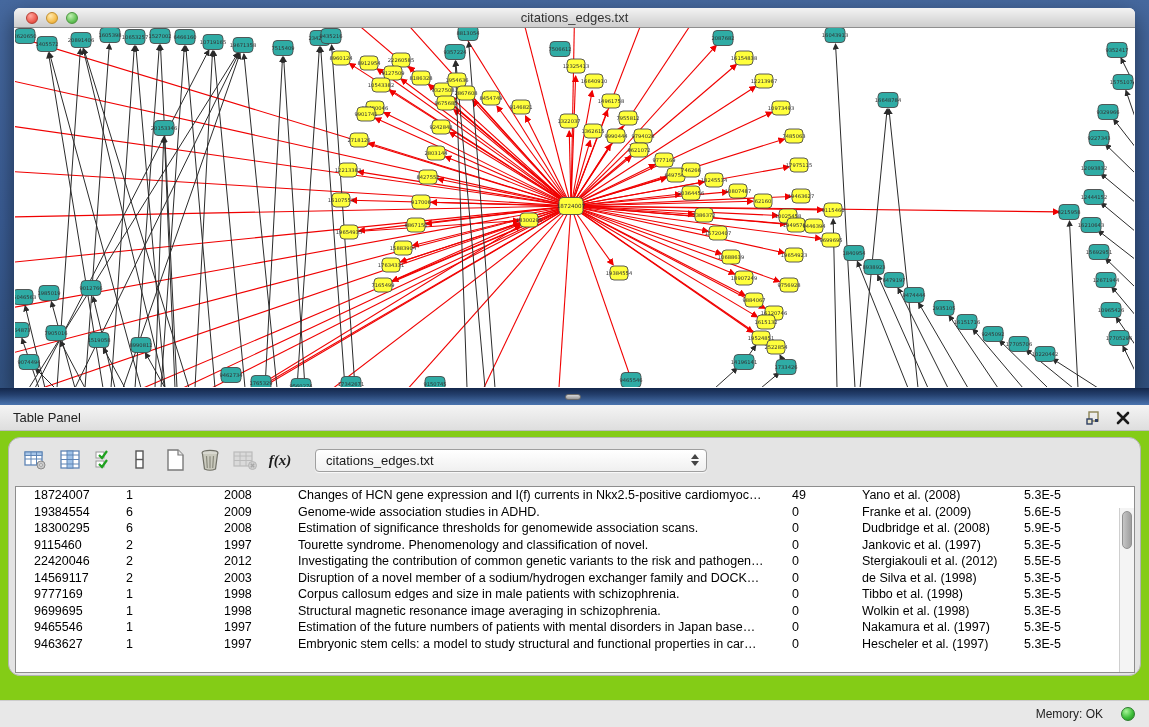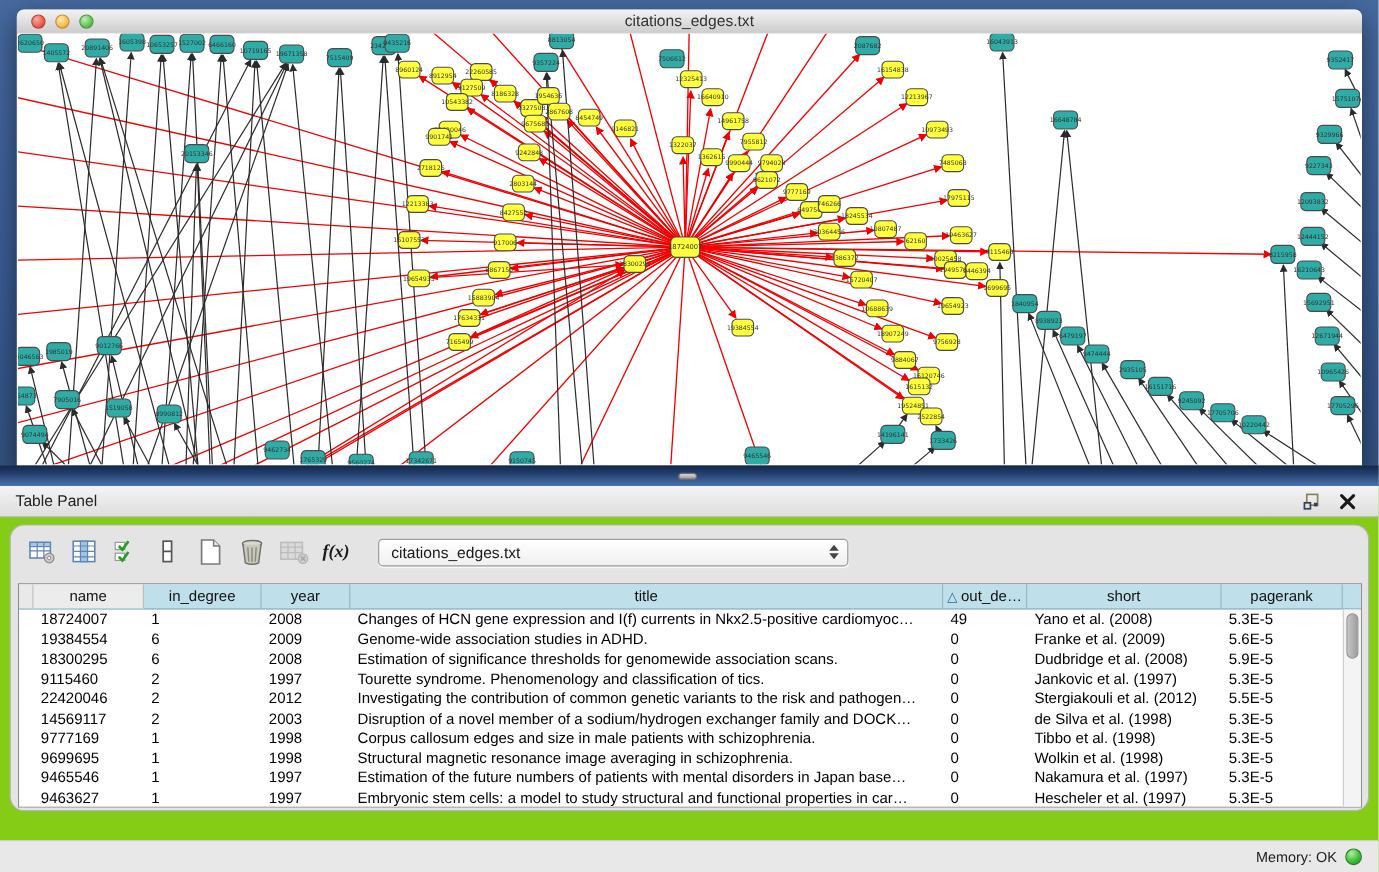--- a/index.html
+++ b/index.html
@@ -69,21 +69,21 @@
   .seg { display:flex; border:1px solid #9b9b9b; border-radius:5px; overflow:hidden; height:21px;
     box-shadow:0 1px 1px rgba(255,255,255,.7); }
   .seg-btn { font-size:13px; padding:0 14px; line-height:20px; background:linear-gradient(180deg,#ffffff,#eeeeee);
     color:#1a1a1a; border-right:1px solid #a8a8a8; cursor:pointer; }
   .seg-btn:last-child { border-right:none; }
   .seg-btn.active { background:linear-gradient(180deg,#7c7c7c,#6b6b6b); color:#e6e6e6;
     box-shadow:inset 0 1px 3px rgba(0,0,0,.4); }
 
   .status-bar { position:absolute; left:0; bottom:0; width:100%; height:27px;
     border-top:1px solid #cdcdcd; display:flex; align-items:center; justify-content:flex-end;
-    padding-right:14px; gap:7px; background:#e8e8e8; }
+    padding-right:14px; gap:18px; background:#e8e8e8; }
   .status-text { font-size:12px; color:#222; }
   .mem-dot { width:14px; height:14px; border-radius:50%;
     background:radial-gradient(circle at 35% 28%,#a8f598,#3fbe3b 55%,#1f8a1f); border:1px solid #2c7c2c; }
 </style>
 </head>
 <body>
 
 <div class="desktop">
 
   <div class="network-area">
@@ -597,30 +597,20 @@
         <div class="net-select">
           <span>citations_edges.txt</span>
           <span class="arrows">
               <i class="up"></i>
               <i class="down"></i>
             </span>
         </div>
       </div>
 
       <div class="grid-wrap">
-        <div class="grid-header" id="grid-header">
-            <div class="ghc gutter" style="width: 12px;"></div>
-            <div class="ghc plain" style="width: 92px;"><span>name</span></div>
-            <div class="ghc" style="width: 98px;"><span>in_degree</span></div>
-            <div class="ghc" style="width: 74px;"><span>year</span></div>
-            <div class="ghc" style="width: 494px;"><span>title</span></div>
-            <div class="ghc" style="width: 70px;"><span class="sort-tri">△</span><span>out_de…</span></div>
-            <div class="ghc" style="width: 162px;"><span>short</span></div>
-            <div class="ghc" style="width: 101px;"><span>pagerank</span></div>
-          </div>
         <div class="grid-body" id="grid-body">
             <div class="grid-row">
               <div class="gc" style="width: 12px; padding: 0px;"></div>
               <div class="gc" style="width: 92px;">18724007</div>
               <div class="gc" style="width: 98px;">1</div>
               <div class="gc" style="width: 74px;">2008</div>
               <div class="gc" style="width: 494px;">Changes of HCN gene expression and I(f) currents in Nkx2.5-positive cardiomyoc…</div>
               <div class="gc" style="width: 70px;">49</div>
               <div class="gc" style="width: 162px;">Yano et al. (2008)</div>
               <div class="gc" style="width: 101px;">5.3E-5</div>
@@ -643,21 +633,21 @@
               <div class="gc" style="width: 494px;">Estimation of significance thresholds for genomewide association scans.</div>
               <div class="gc" style="width: 70px;">0</div>
               <div class="gc" style="width: 162px;">Dudbridge et al. (2008)</div>
               <div class="gc" style="width: 101px;">5.9E-5</div>
             </div>
             <div class="grid-row">
               <div class="gc" style="width: 12px; padding: 0px;"></div>
               <div class="gc" style="width: 92px;">9115460</div>
               <div class="gc" style="width: 98px;">2</div>
               <div class="gc" style="width: 74px;">1997</div>
-              <div class="gc" style="width: 494px;">Tourette syndrome. Phenomenology and classification of tics.</div>
+              <div class="gc" style="width: 494px;">Tourette syndrome. Phenomenology and classification of novel.</div>
               <div class="gc" style="width: 70px;">0</div>
               <div class="gc" style="width: 162px;">Jankovic et al. (1997)</div>
               <div class="gc" style="width: 101px;">5.3E-5</div>
             </div>
             <div class="grid-row">
               <div class="gc" style="width: 12px; padding: 0px;"></div>
               <div class="gc" style="width: 92px;">22420046</div>
               <div class="gc" style="width: 98px;">2</div>
               <div class="gc" style="width: 74px;">2012</div>
               <div class="gc" style="width: 494px;">Investigating the contribution of common genetic variants to the risk and pathogen…</div>

